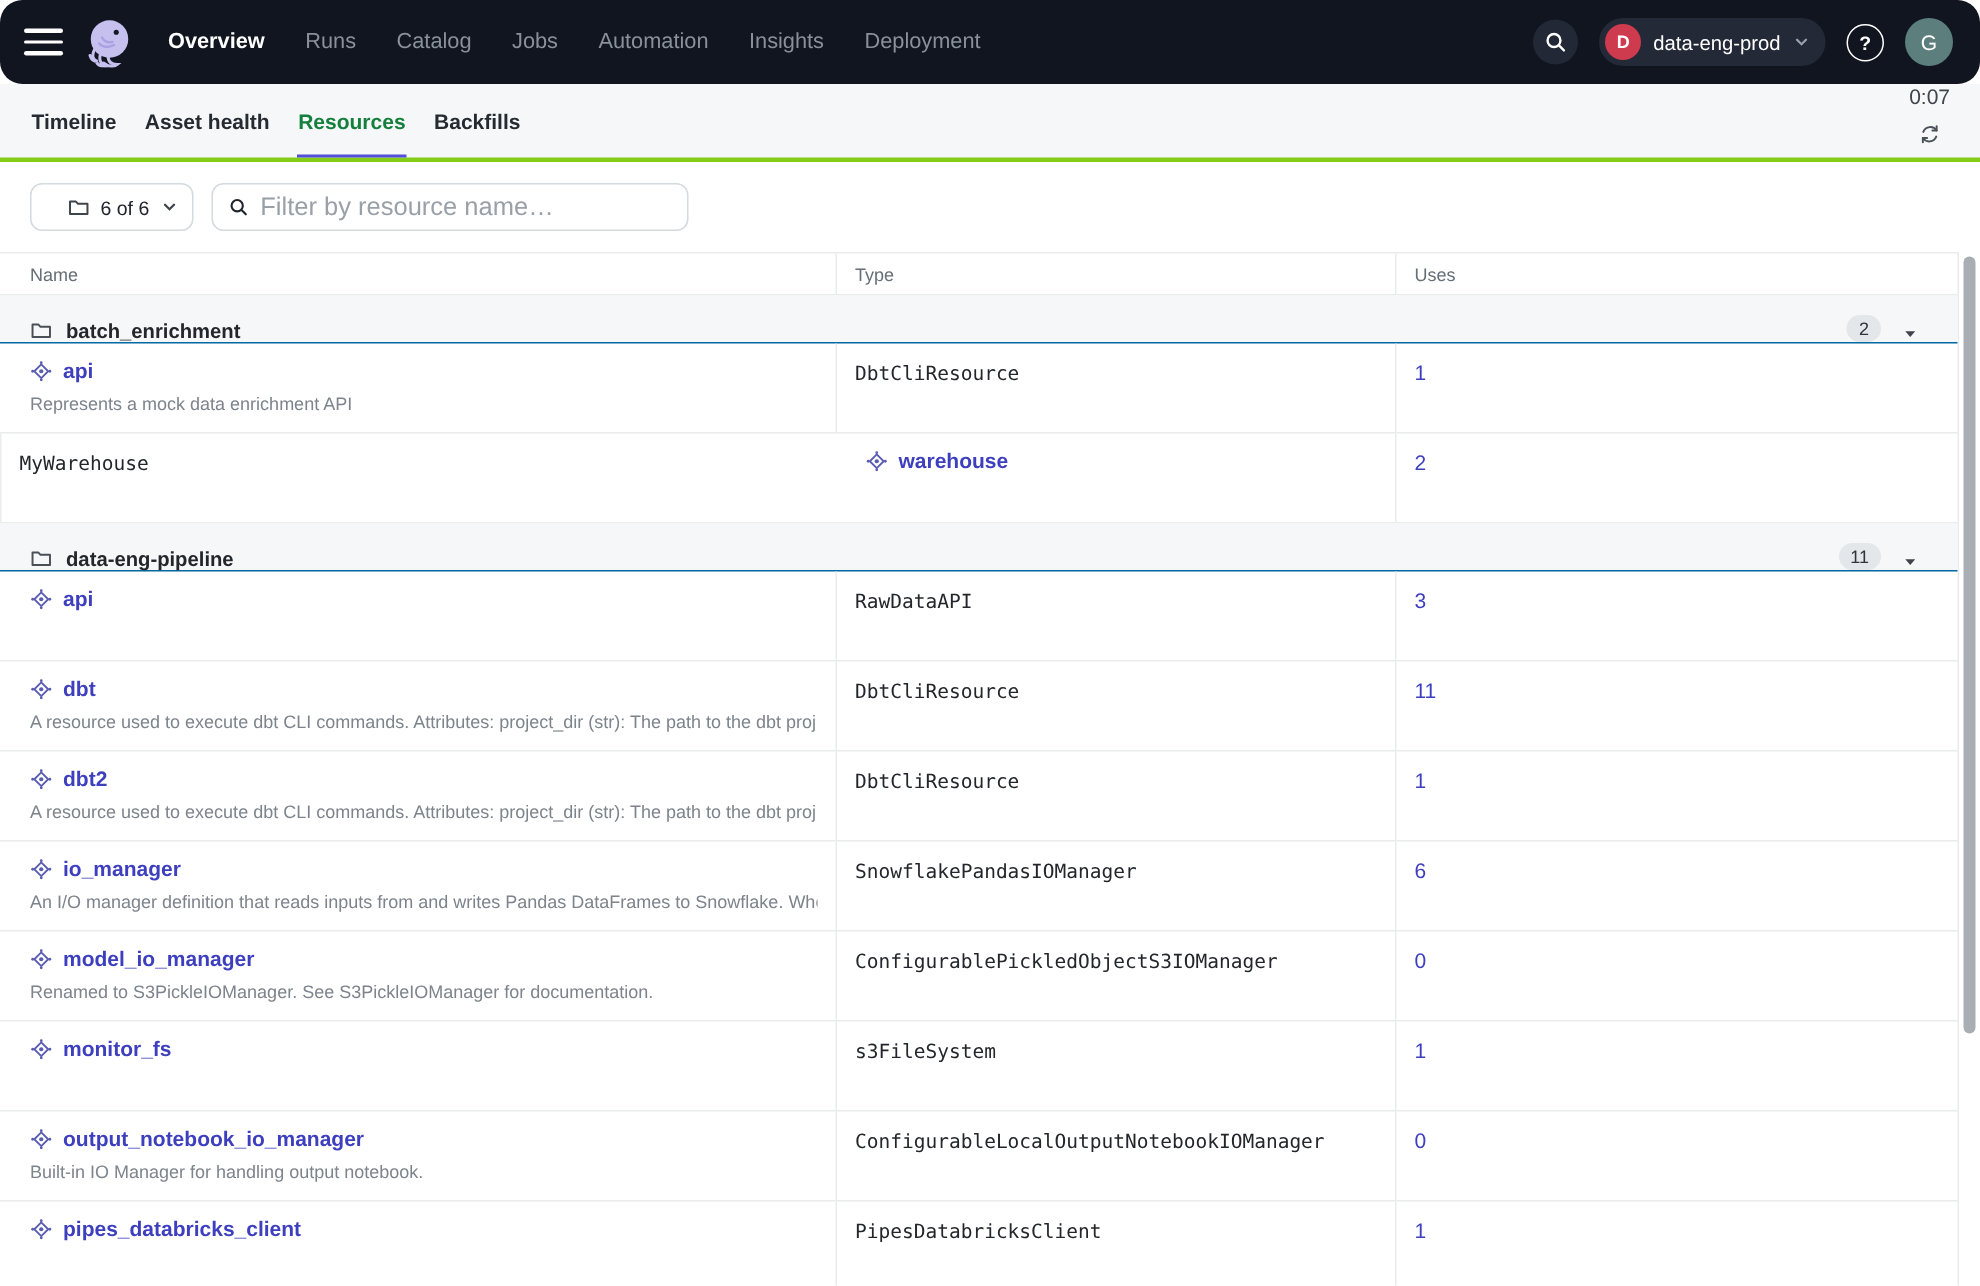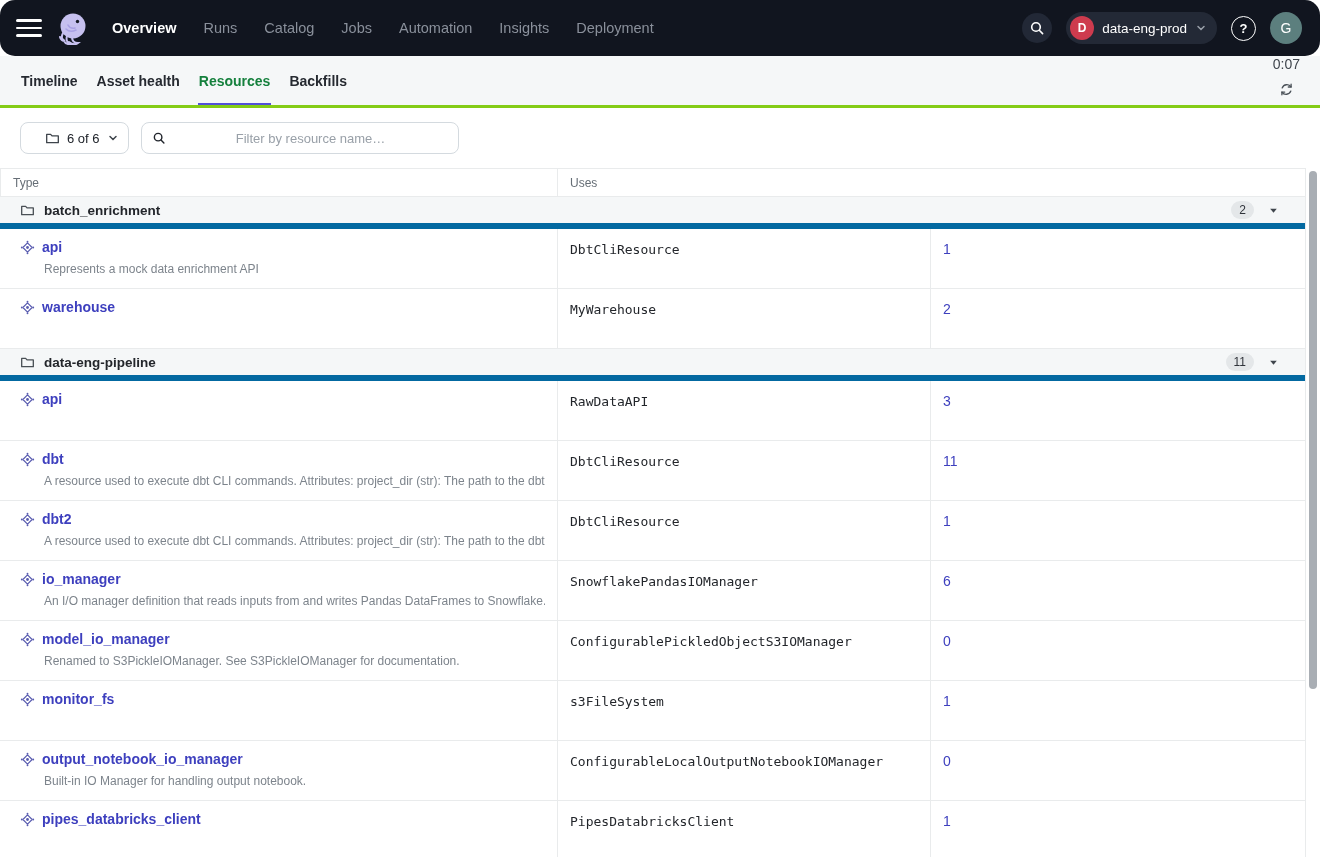--- a/index.html
+++ b/index.html
@@ -28,43 +28,43 @@
   .tab-list { display:flex; gap:17px; }
   .tab { font-size:14px; font-weight:600; color:#262A31; padding:17px 1px 0; border-bottom:2px solid transparent; cursor:pointer; }
   .tab.active { color:#15803d; border-bottom-color:#524FD9; }
   .tab-right { margin-left:auto; display:flex; align-items:center; gap:10px;flex-direction:column; }
   .timer { font-size:14px; color:#3F454D; }
 
   
   .filter-row { padding:14px 20px; display:flex; gap:12px; background:#fff; }
   .count-btn { height:32px; border:1px solid #D4DADF; border-radius:8px; background:#fff; padding:0 9px 0 24px; display:flex; align-items:center; gap:7px; font-size:13px; font-weight:500; color:#20242B; cursor:pointer; }
   .search-box { width:318px; height:32px; border:1px solid #D4DADF; border-radius:8px; display:flex; align-items:center; gap:8px; padding:0 10px; }
-  .search-box input { border:none; outline:none; flex:1; font-size:13px; font-family:"Liberation Sans",sans-serif; color:#20242B; background:transparent;text-align:center; }
+  .search-box input { border:none; outline:none; flex:1; font-size:17px; font-family:"Liberation Sans",sans-serif; color:#20242B; background:transparent; }
   .search-box input::placeholder { color:#99A0A8; }
 
   
   .table-area { position:relative; }
   .table { width:1306px; border-top:1px solid #E9EBEC; border-right:1px solid #E9EBEC; }
   .header-row { display:grid; grid-template-columns:557px 373px 376px; height:28px; border-bottom:1px solid #E9EBEC; }
   .th { font-size:12px; color:#666E76; display:flex; align-items:center; padding-left:12px; }
   .th.c0 { padding-left:20px; }
   .th.c1,.th.c2 { border-left:1px solid #E9EBEC; }
 
-  .group-row { height:32px; background:#F5F7F8; border-bottom:6px solid #0369a1; display:flex; align-items:center; padding:0 26px 0 20px; cursor:pointer; }
+  .group-row { height:32px; background:#F5F7F8; border-bottom:1px solid #0369a1; display:flex; align-items:flex-end; padding:0 26px 0 20px; cursor:pointer; }
   .group-row .gicon { display:flex; margin-right:9px; }
   .group-name { font-size:13.5px; font-weight:700; color:#23262B; }
   .badge { margin-left:auto; background:#E4E7E9; color:#30343B; border-radius:9px; font-size:12px; font-weight:500; padding:2px 8px; }
   .chev { margin-left:14px; display:flex; cursor:pointer; }
 
   .res-row { display:grid; grid-template-columns:557px 373px 376px; height:60px; border-bottom:1px solid #E9EBEC; }
   .cell-name { padding:10px 12px 0 20px; overflow:hidden; }
   .name-line { display:flex; align-items:center; gap:7px; }
   .res-icon { display:flex; }
   .res-link { font-size:14px; font-weight:700; color:#3D3FBE; text-decoration:none; cursor:pointer; }
-  .desc { margin-top:7px; font-size:12px; color:#7D848C; white-space:nowrap; overflow:hidden;margin-left:24px; }
+  .desc { margin-top:7px; font-size:12px; color:#7D848C; white-space:nowrap; overflow:hidden; }
   .cell-type { border-left:1px solid #E9EBEC; padding:13px 12px 0; font-family:"DejaVu Sans Mono", monospace; font-size:13px; color:#23262B; }
   .cell-uses { border-left:1px solid #E9EBEC; padding:11px 12px 0; }
   .uses-link { font-size:14px; color:#3D3FBE; text-decoration:none; cursor:pointer; }
 
   
   .scroll-track { position:absolute; top:1px; right:0; width:14px; height:689px; }
   .scroll-thumb { position:absolute; top:2px; left:3px; width:8px; height:518px; background:#A9AEB4; border-radius:4px; }
 </style>
 </head>
 <body>
@@ -144,20 +144,21 @@
           <circle cx="7" cy="7" r="4.3" stroke="#20242B" stroke-width="1.6"></circle>
           <path d="M10.3 10.3 13.6 13.6" stroke="#20242B" stroke-width="1.6" stroke-linecap="round"></path>
         </svg>
       <input type="text" value="" placeholder="Filter by resource name…" style="">
     </div>
   </div>
 
   <div class="table-area">
     <div class="table">
       <div class="header-row" id="header-row">
+          <div class="th c0">Name</div>
           <div class="th c1">Type</div>
           <div class="th c2">Uses</div>
         </div>
       <div id="table-body">
           <div class="group-row">
             <span class="gicon">
               <svg width="15" height="15" viewBox="0 0 16 16" fill="none">
                 <path d="M1.8 3.6h4.2l1.5 1.6h6.7v7.2H1.8V3.6z" stroke="#4A5056" stroke-width="1.4" stroke-linejoin="round"></path>
               </svg>
             </span>
@@ -183,36 +184,36 @@
   </svg>
                 </span>
                 <a class="res-link">api</a>
               </div>
               <div class="desc">Represents a mock data enrichment API</div>
             </div>
             <div class="cell cell-type">DbtCliResource</div>
             <div class="cell cell-uses"><a class="uses-link">1</a></div>
           </div>
           <div class="res-row">
+            <div class="cell cell-type">MyWarehouse</div>
             <div class="cell cell-name">
               <div class="name-line">
                 <span class="res-icon">
                   <svg width="15" height="15" viewBox="0 0 16 16" fill="none">
     <path d="M8 3.1 12.9 8 8 12.9 3.1 8 Z" stroke="#5A5DB0" stroke-width="1.3" stroke-linejoin="round"></path>
     <circle cx="8" cy="8" r="1.5" fill="#5A5DB0"></circle>
     <circle cx="8" cy="1.9" r="1" fill="#5A5DB0"></circle>
                     <circle cx="14.1" cy="8" r="1" fill="#5A5DB0"></circle>
     <circle cx="8" cy="14.1" r="1" fill="#5A5DB0"></circle>
                     <circle cx="1.9" cy="8" r="1" fill="#5A5DB0"></circle>
   </svg>
                 </span>
                 <a class="res-link">warehouse</a>
               </div>
             </div>
-            <div class="cell cell-type">MyWarehouse</div>
             <div class="cell cell-uses"><a class="uses-link">2</a></div>
           </div>
           <div class="group-row">
             <span class="gicon">
               <svg width="15" height="15" viewBox="0 0 16 16" fill="none">
                 <path d="M1.8 3.6h4.2l1.5 1.6h6.7v7.2H1.8V3.6z" stroke="#4A5056" stroke-width="1.4" stroke-linejoin="round"></path>
               </svg>
             </span>
             <span class="group-name">data-eng-pipeline</span>
             <span class="badge">11</span>

